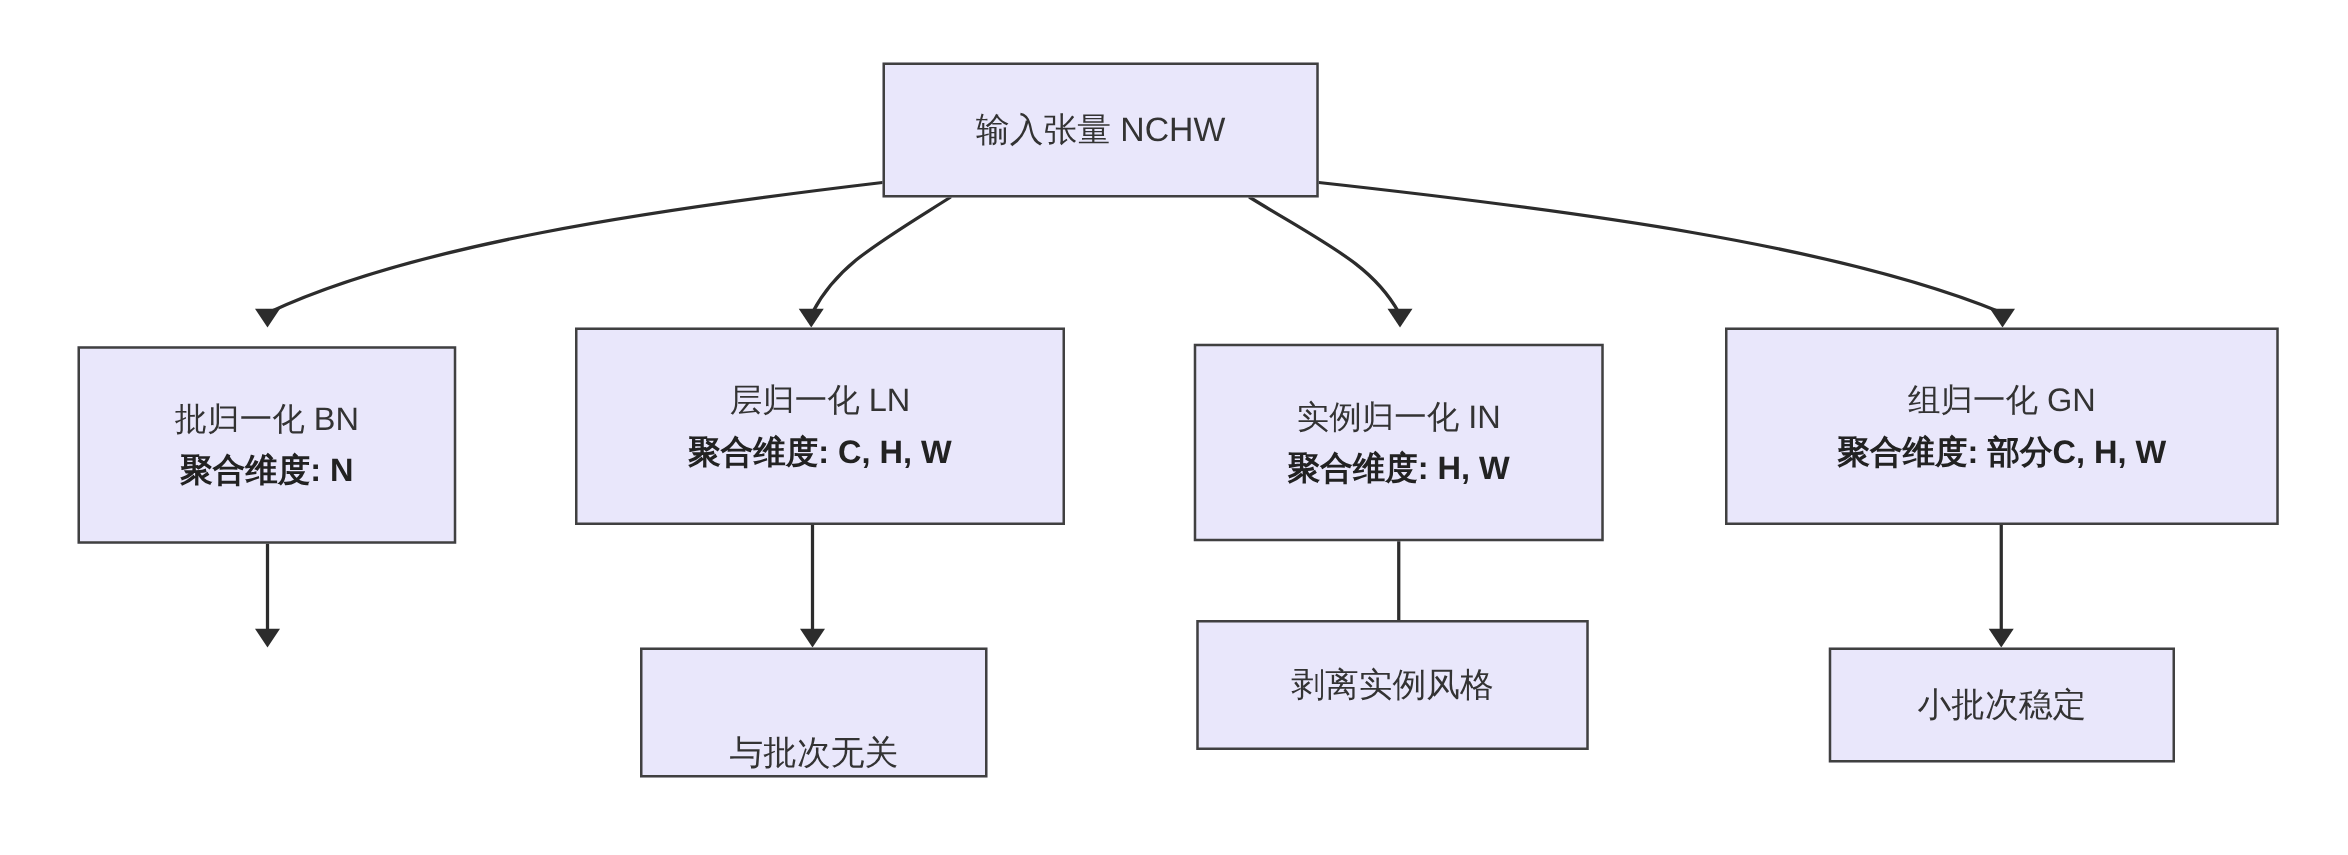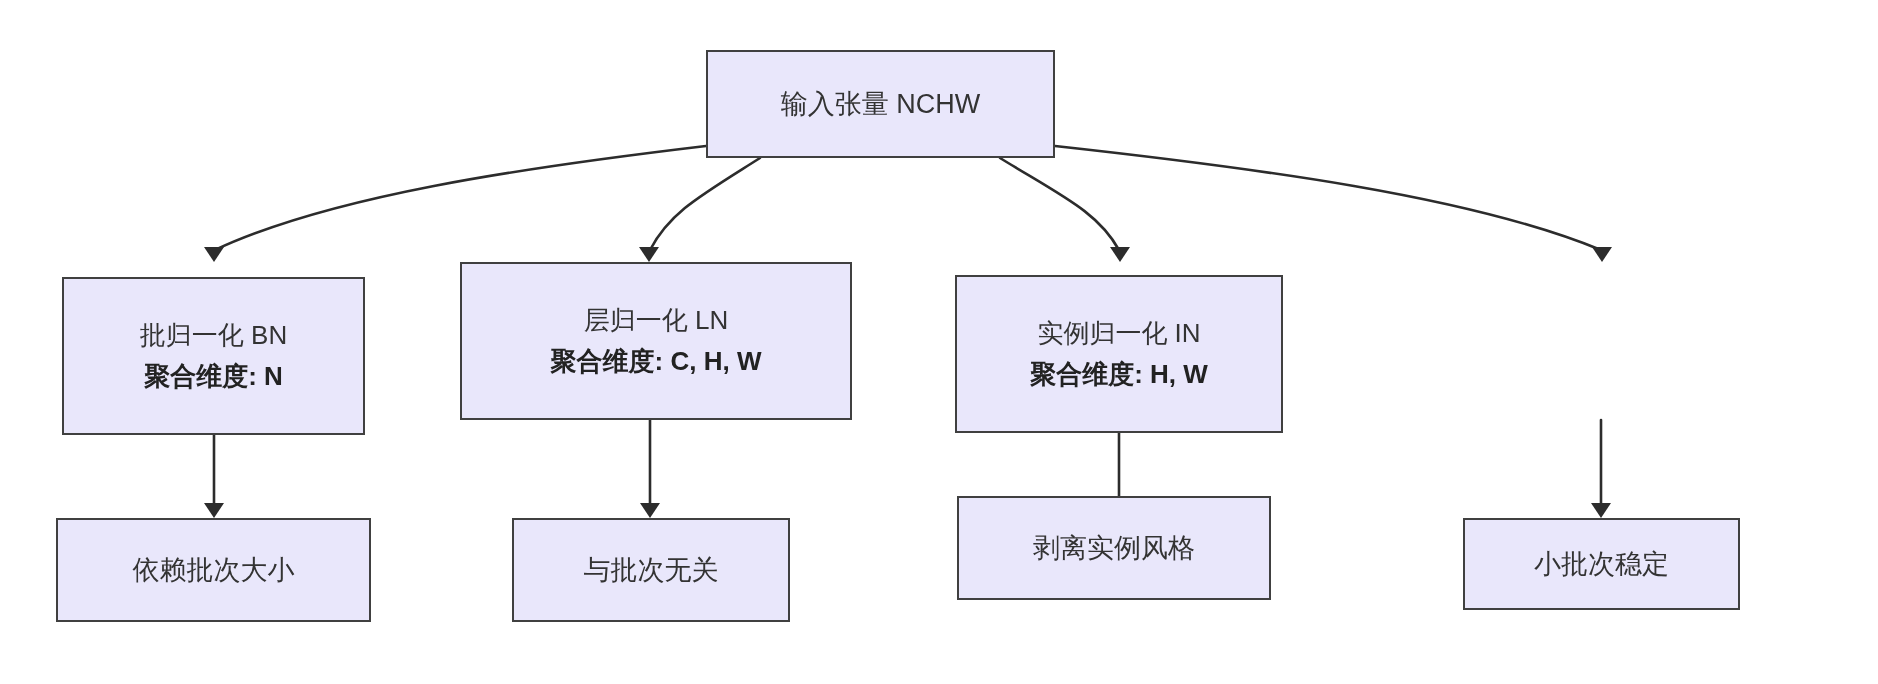--- a/index.html
+++ b/index.html
@@ -113,26 +113,27 @@
   <div class="node" id="node-layer-norm" style="left: 460px; top: 262px; width: 392px; height: 158px;">
     <div class="line1">层归一化 LN</div>
     <div class="line2">聚合维度: C, H, W</div>
   </div>
 
   <div class="node" id="node-instance-norm" style="left: 955px; top: 262px; width: 328px; height: 158px; margin-top: 13px;">
     <div class="line1">实例归一化 IN</div>
     <div class="line2">聚合维度: H, W</div>
   </div>
 
-
-  <div class="node single" id="node-outcome-batch-norm" style="left: 56px; top: 518px; width: 315px; height: 104px;">
-    <div class="line1">依赖批次大小</div>
+  <div class="node" id="node-group-norm" style="left: 1380px; top: 262px; width: 443px; height: 158px;">
+    <div class="line1">组归一化 GN</div>
+    <div class="line2">聚合维度: 部分C, H, W</div>
   </div>
 
-  <div class="node single" id="node-outcome-layer-norm" style="left: 512px; top: 518px; width: 278px; height: 104px;">
+
+  <div class="node single" id="node-outcome-layer-norm" style="left: 512px; top: 518px; width: 278px; height: 104px; justify-content: flex-end;">
     <div class="line1">与批次无关</div>
   </div>
 
   <div class="node single" id="node-outcome-instance-norm" style="left: 957px; top: 496px; width: 314px; height: 104px;">
     <div class="line1">剥离实例风格</div>
   </div>
 
   <div class="node single" id="node-outcome-group-norm" style="left: 1463px; top: 518px; width: 277px; height: 92px;">
     <div class="line1">小批次稳定</div>
   </div>

